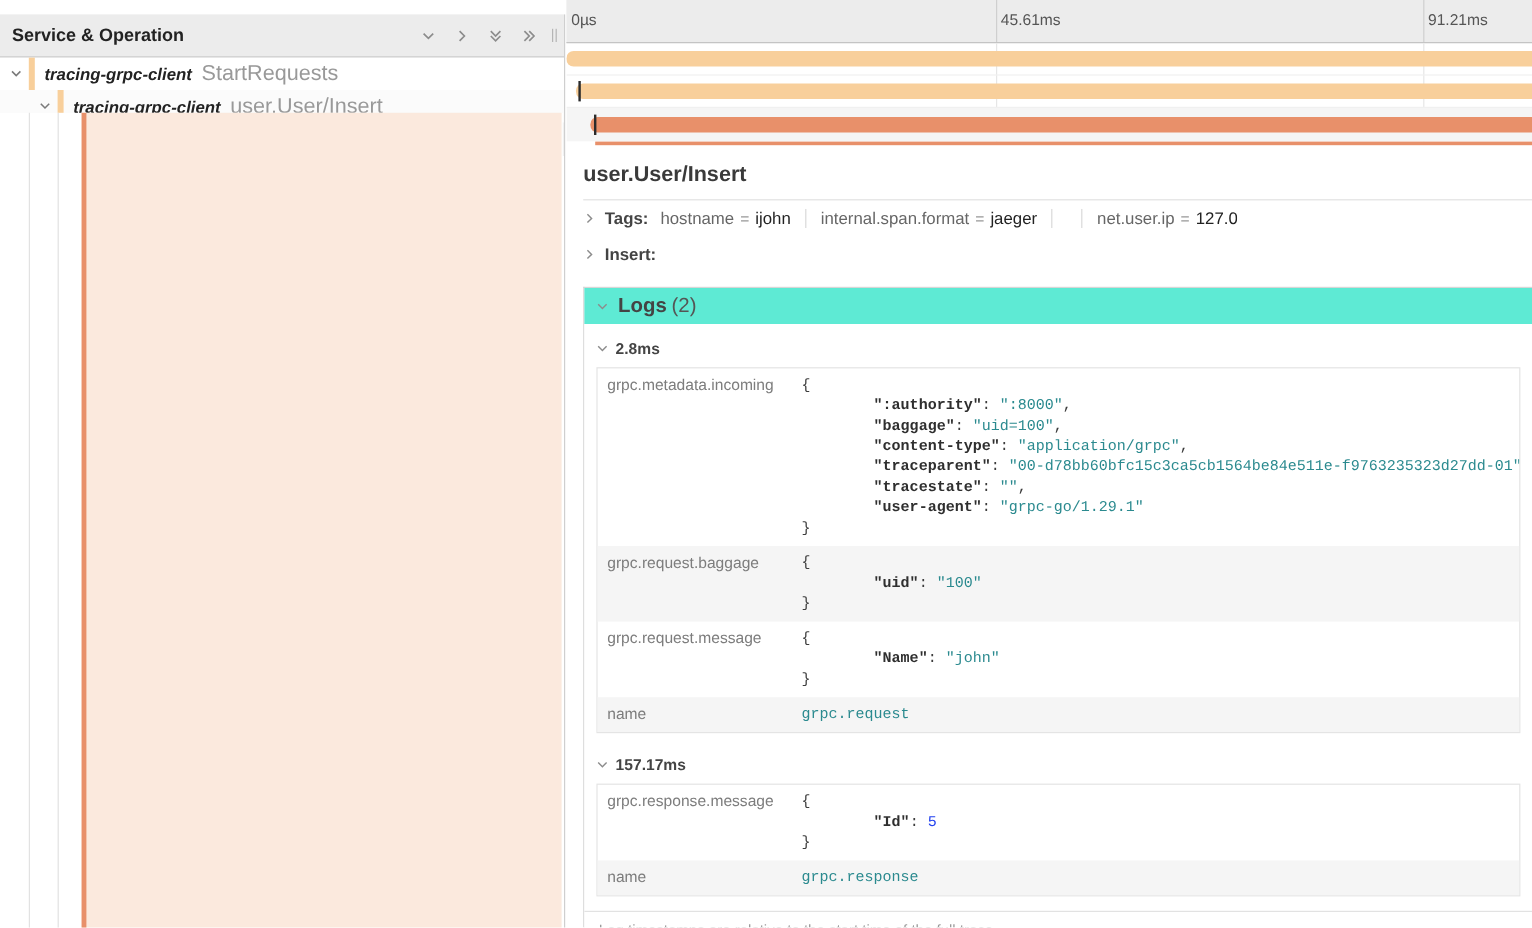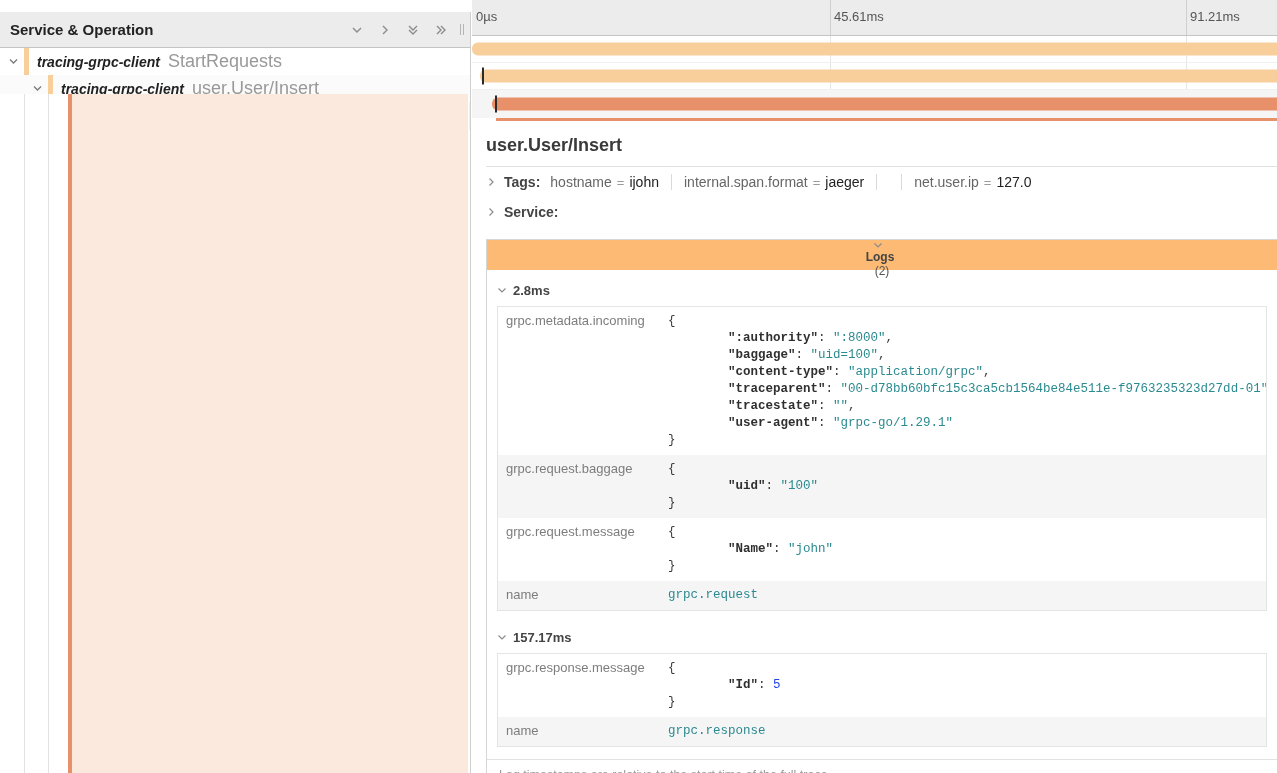--- a/index.html
+++ b/index.html
@@ -54,21 +54,21 @@
   .acc-chevron { color:#8c8c8c; margin-right:8px; display:flex; flex:none; cursor:pointer; }
   .acc-label { font-weight:bold; color:#444; margin-right:10px; }
   .tag-item { white-space:nowrap; }
   .tag-key { color:#666; }
   .tag-eq { color:#9a9a9a; margin:0 5px; font-size:13px; }
   .tag-val { color:#222; }
   .tag-sep { width:1px; height:16px; background:#d9d9d9; margin:0 12px; flex:none; }
   .tags-row { overflow:hidden; }
 
   .logs-box { margin:12px 0 0 0; border:1px solid #d6d6d6; border-right:none; }
-  .logs-header { background:#fdba74; padding:0 10px; height:30px; display:flex; align-items:center; font-size:12px; cursor:pointer;flex-direction:column; }
+  .logs-header { background:#5eead4; padding:0 10px; height:30px; display:flex; align-items:center; font-size:17px; cursor:pointer; }
   .logs-header .acc-label { margin-right:4px; }
   .logs-count { color:#555; }
   .logs-body { background:#fff; padding:6px 10px 0; }
   .entry-header { display:flex; align-items:center; height:28px; font-size:13px; font-weight:bold; color:#444; cursor:pointer; }
   .entry-header .acc-chevron { margin-right:6px; }
   .kv-table { border:1px solid #e4e4e4; margin:2px 0 12px; }
   .kv-row { display:flex; }
   .kv-row.alt { background:#f5f5f5;justify-content:flex-end; }
   .kv-key { width:152px; flex:none; padding:6px 8px; font-size:13px; color:#7d7d7d; }
   .kv-val { flex:1; padding:6px 8px 6px 18px; font-family:"Liberation Mono","DejaVu Sans Mono",monospace; font-size:12.5px; line-height:17px; color:#3c3c3c; white-space:pre; overflow:hidden; }
@@ -193,21 +193,21 @@
             <span class="tag-item"><span class="tag-key">net.user.ip</span><span class="tag-eq">=</span><span class="tag-val">127.0</span></span>
           </span>
       </div>
 
       <div class="acc-row">
         <span class="acc-chevron">
           <svg width="10" height="10" viewBox="0 0 10 10">
               <path d="M3.5 1.5L7 5 3.5 8.5" fill="none" stroke="currentColor" stroke-width="1.2"></path>
             </svg>
         </span>
-        <span class="acc-label">Service:</span>
+        <span class="acc-label">Insert:</span>
       </div>
 
       <div class="logs-box">
         <div class="logs-header">
           <span class="acc-chevron">
             <svg width="10" height="10" viewBox="0 0 10 10">
                 <path d="M1.5 3.5L5 7l3.5-3.5" fill="none" stroke="currentColor" stroke-width="1.2"></path>
               </svg>
           </span>
           <span class="acc-label">Logs</span>

